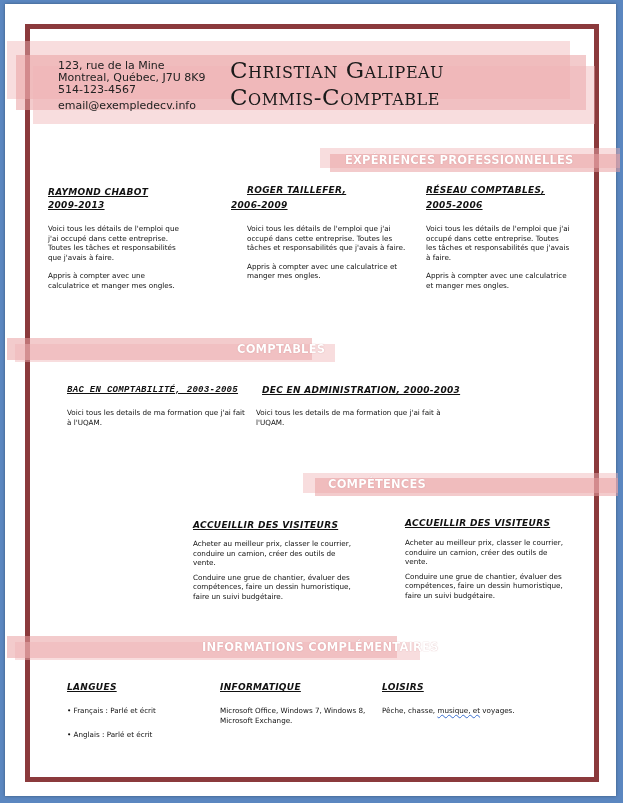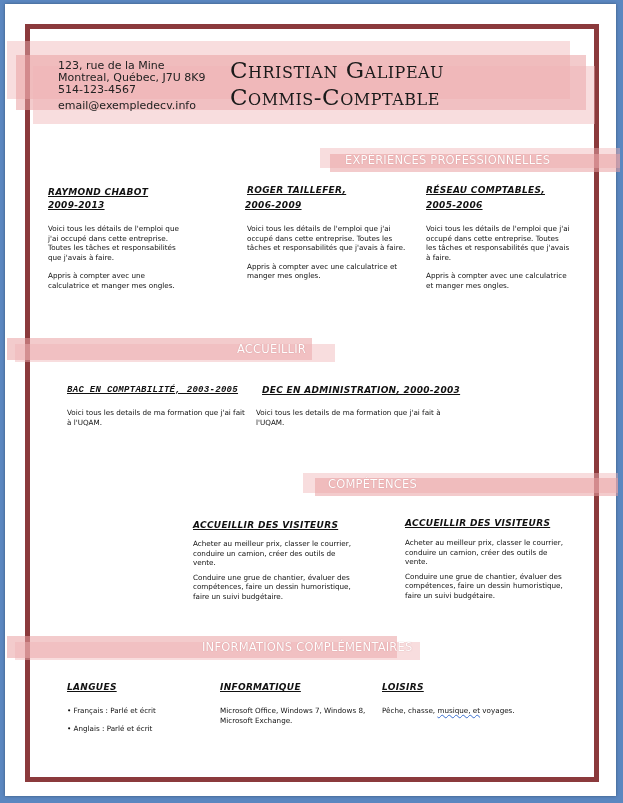--- a/index.html
+++ b/index.html
@@ -28,21 +28,21 @@
   .title-block {
     position:absolute; left:225px; top:53px; width:290px; text-align:left;
     font-family:"DejaVu Serif", serif; color:#1a1a1a;
     font-variant:small-caps; letter-spacing:0.5px;
   }
   .title-block .line1, .title-block .line2 {
     display:block; font-size:23px; line-height:27px;
   }
 
   .section-title {
-    position:absolute; color:#ffffff; font-size:11.5px; font-weight:normal;
+    position:absolute; color:#ffffff; font-size:11.5px; font-weight:bold;
     letter-spacing:0.2px; white-space:nowrap;
     text-shadow:0 0 1px rgba(180,90,95,0.6);
   }
 
   .h-item {
     position:absolute; font-size:9px; font-weight:bold; font-style:italic;
     text-decoration:underline; color:#111; line-height:13px;
     letter-spacing:0.3px;
   }
   .body-text {
@@ -79,36 +79,36 @@
   <div class="section-title" style="left:340px;top:149px;">EXPÉRIENCES PROFESSIONNELLES</div>
 
   <div class="h-item" style="left:43px;top:182px;">RAYMOND CHABOT</div>
   <div class="h-item" style="left:43px;top:195px;">2009-2013</div>
   <div class="body-text" style="left:43px;top:220px;width:135px;">
     <p>Voici tous les détails de l'emploi que j'ai occupé dans cette entreprise. Toutes les tâches et responsabilités que j'avais à faire.</p>
     <p>Appris à compter avec une calculatrice  et manger mes ongles.</p>
   </div>
 
   <div class="h-item" style="left:242px;top:180px;">ROGER TAILLEFER,</div>
-  <div class="h-item" style="left:240px;top:195px;">2006-2009</div>
+  <div class="h-item" style="left:226px;top:195px;">2006-2009</div>
   <div class="body-text" style="left:242px;top:220px;width:163px;">
     <p>Voici tous les détails de l'emploi que j'ai occupé dans cette entreprise. Toutes les tâches et responsabilités que j'avais à faire.</p>
     <p>Appris à compter avec une calculatrice  et manger mes ongles.</p>
   </div>
 
   <div class="h-item" style="left:421px;top:180px;">RÉSEAU COMPTABLES,</div>
   <div class="h-item" style="left:421px;top:195px;">2005-2006</div>
   <div class="body-text" style="left:421px;top:220px;width:145px;">
     <p>Voici tous les détails de l'emploi que j'ai occupé dans cette entreprise. Toutes les tâches et responsabilités que j'avais à faire.</p>
     <p>Appris à compter avec une calculatrice et manger mes ongles.</p>
   </div>
 
   <div class="band" style="left:2px;top:334px;width:305px;height:22px;"></div>
   <div class="band light" style="left:10px;top:340px;width:320px;height:18px;"></div>
-  <div class="section-title" style="left:232px;top:338px;">ACCUEILLIR</div>
+  <div class="section-title" style="left:232px;top:338px;">COMPTABLES</div>
 
   <div class="h-item" style="left:62px;top:380px;font-family:Liberation Mono, monospace;">BAC EN COMPTABILITÉ, 2003-2005</div>
   <div class="body-text" style="left:62px;top:404px;width:180px;">Voici tous les details de ma formation que j'ai fait à l'UQAM.</div>
   <div class="h-item" style="left:257px;top:380px;">DEC EN ADMINISTRATION, 2000-2003</div>
   <div class="body-text" style="left:251px;top:404px;width:192px;">Voici tous les details de ma formation que j'ai fait à l'UQAM.</div>
 
   <div class="band light" style="left:298px;top:469px;width:315px;height:20px;"></div>
   <div class="band" style="left:310px;top:474px;width:303px;height:18px;"></div>
   <div class="section-title" style="left:323px;top:473px;">COMPÉTENCES</div>
 
@@ -123,21 +123,21 @@
     <p>Acheter au meilleur prix, classer le courrier, conduire un camion, créer des outils de vente.</p>
     <p>Conduire une grue de chantier, évaluer des compétences, faire un dessin humoristique, faire un suivi budgétaire.</p>
   </div>
 
   <div class="band" style="left:2px;top:632px;width:390px;height:22px;"></div>
   <div class="band light" style="left:10px;top:638px;width:405px;height:18px;"></div>
   <div class="section-title" style="left:197px;top:636px;">INFORMATIONS COMPLÉMENTAIRES</div>
 
   <div class="h-item" style="left:62px;top:677px;">LANGUES</div>
   <div class="body-text" style="left:62px;top:702px;width:140px;">
-    <p style="margin-bottom:8px;">• Français : Parlé et écrit</p>
+    <p style="margin-bottom:14px;">• Français : Parlé et écrit</p>
     <p>• Anglais : Parlé et écrit</p>
   </div>
 
   <div class="h-item" style="left:215px;top:677px;">INFORMATIQUE</div>
   <div class="body-text" style="left:215px;top:702px;width:160px;">Microsoft Office, Windows 7, Windows 8, Microsoft Exchange.</div>
 
   <div class="h-item" style="left:377px;top:677px;">LOISIRS</div>
   <div class="body-text" style="left:377px;top:702px;width:160px;">
     <span>Pêche, chasse, </span><span class="wavy">musique, et</span><span> voyages.</span>
   </div>

